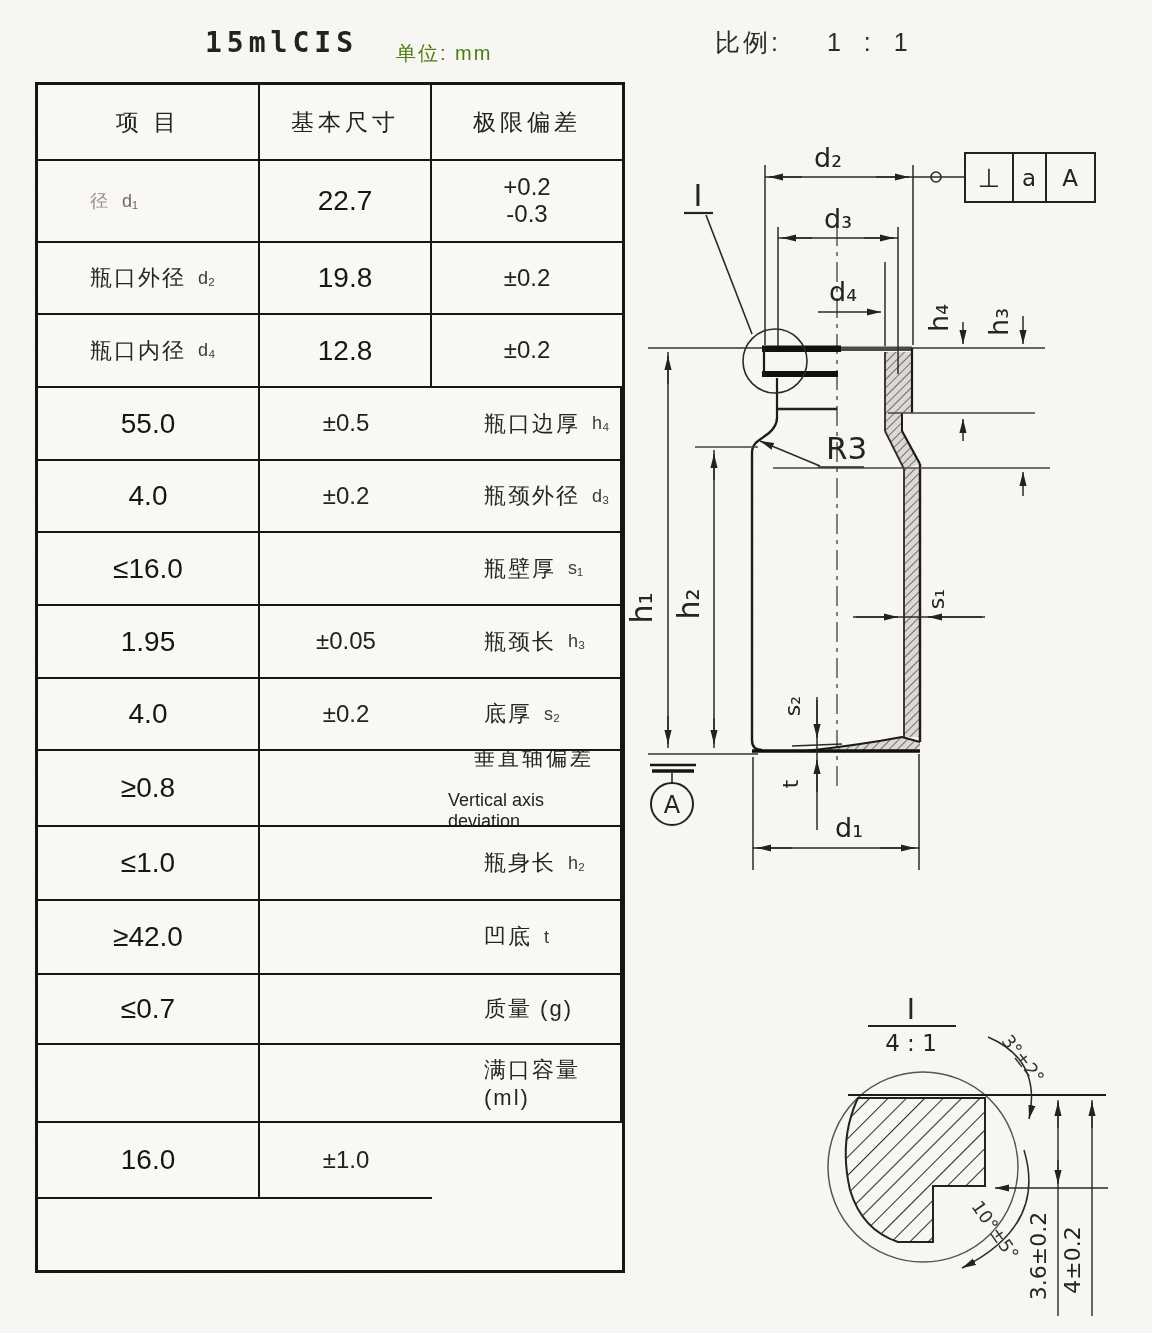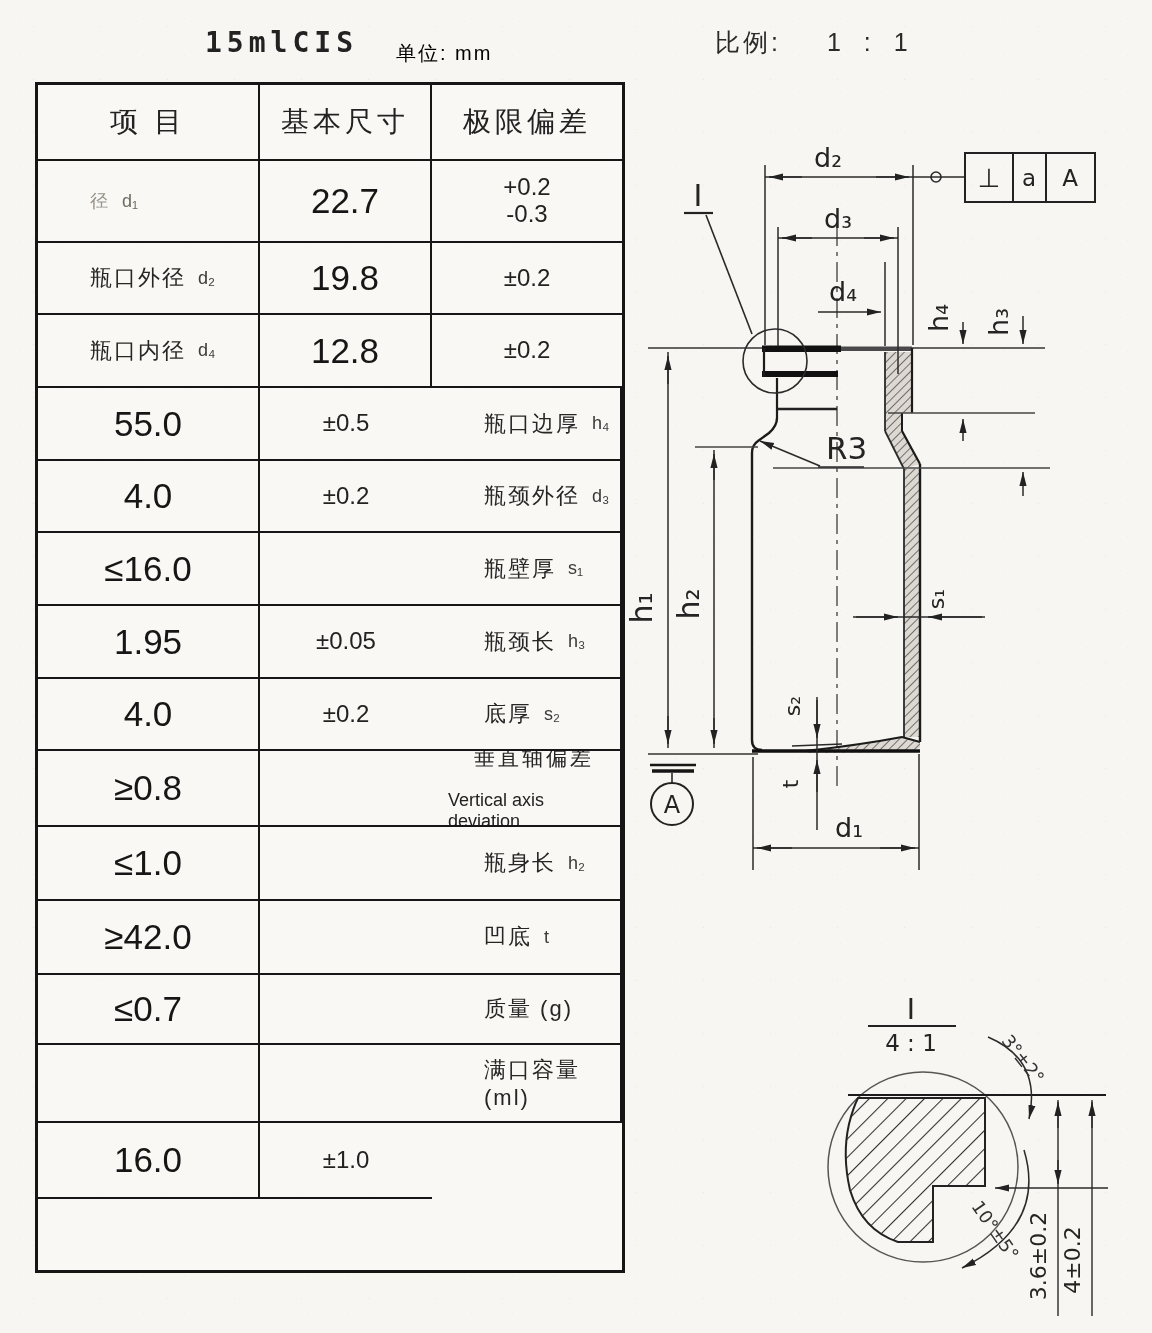--- a/index.html
+++ b/index.html
@@ -8,41 +8,41 @@
     background:#f7f6f2;
     background-image:radial-gradient(#e9e7e0 0.8px, transparent 0.9px),
                      radial-gradient(#edebe4 0.7px, transparent 0.8px);
     background-size:67px 53px, 41px 37px;
     font-family:"Liberation Sans","DejaVu Sans",sans-serif;
     color:#1c1c1c;
   }
   .abs{position:absolute;}
   .sheet-title{left:205px;top:26px;font-size:28px;letter-spacing:5px;font-weight:700;
     font-family:"DejaVu Sans Mono","DejaVu Sans",monospace;color:#222;}
-  .unit-label{left:396px;top:40px;font-size:20px;letter-spacing:2px;color:#000000;}
+  .unit-label{left:396px;top:40px;font-size:20px;letter-spacing:2px;color:#4d7c0f;}
   .scale-row{left:715px;top:26px;font-size:25px;letter-spacing:3px;color:#2a2a2a;}
   .scale-row .scale-value{margin-left:46px;letter-spacing:8px;margin-top:11px;}
 
   
   .spec-table{
     left:35px;top:82px;width:584px;height:1185px;
     display:grid;
     grid-template-columns:222px 172px 190px;
     grid-template-rows:76px 82px 72px 73px 73px 72px 73px 73px 72px 76px 74px 74px 70px 78px 76px 71px;
     border:3px solid #161616;box-sizing:content-box;
     background:rgba(252,251,248,0.45);
   }
   .cell{border-right:2.5px solid #161616;border-bottom:2.5px solid #161616;
         display:flex;align-items:center;overflow:hidden;}
   .cell.c3{border-right:none;}
   .cell.last{border-bottom:none;}
-  .hd{justify-content:center;font-size:28px;letter-spacing:4px;color:#222;}
+  .hd{justify-content:center;font-size:23px;letter-spacing:4px;color:#222;}
   .item{justify-content:flex-start;padding-left:52px;gap:12px;font-size:22px;color:#262626;letter-spacing:2px;}
   .sym{font-size:18px;color:#3a3a3a;letter-spacing:0;}
-  .val{justify-content:center;font-size:35px;color:#161616;}
+  .val{justify-content:center;font-size:28px;color:#161616;}
   .tol{justify-content:center;font-size:24px;color:#222;white-space:pre-line;text-align:center;line-height:1.12;}
   .faint{color:#979288;font-size:18px;}
   .faint-sym{color:#6e6a61;}
   .item-2line{flex-direction:column;justify-content:center;padding-left:16px;gap:18px;}
   .item-2line .cn{font-size:21px;letter-spacing:3px;}
   .item-2line .en{font-size:18px;letter-spacing:0;color:#222;}
   .merged{grid-column:1/4;}
 
   
   svg text{font-family:"DejaVu Sans","Liberation Sans",sans-serif;fill:#242424;}

